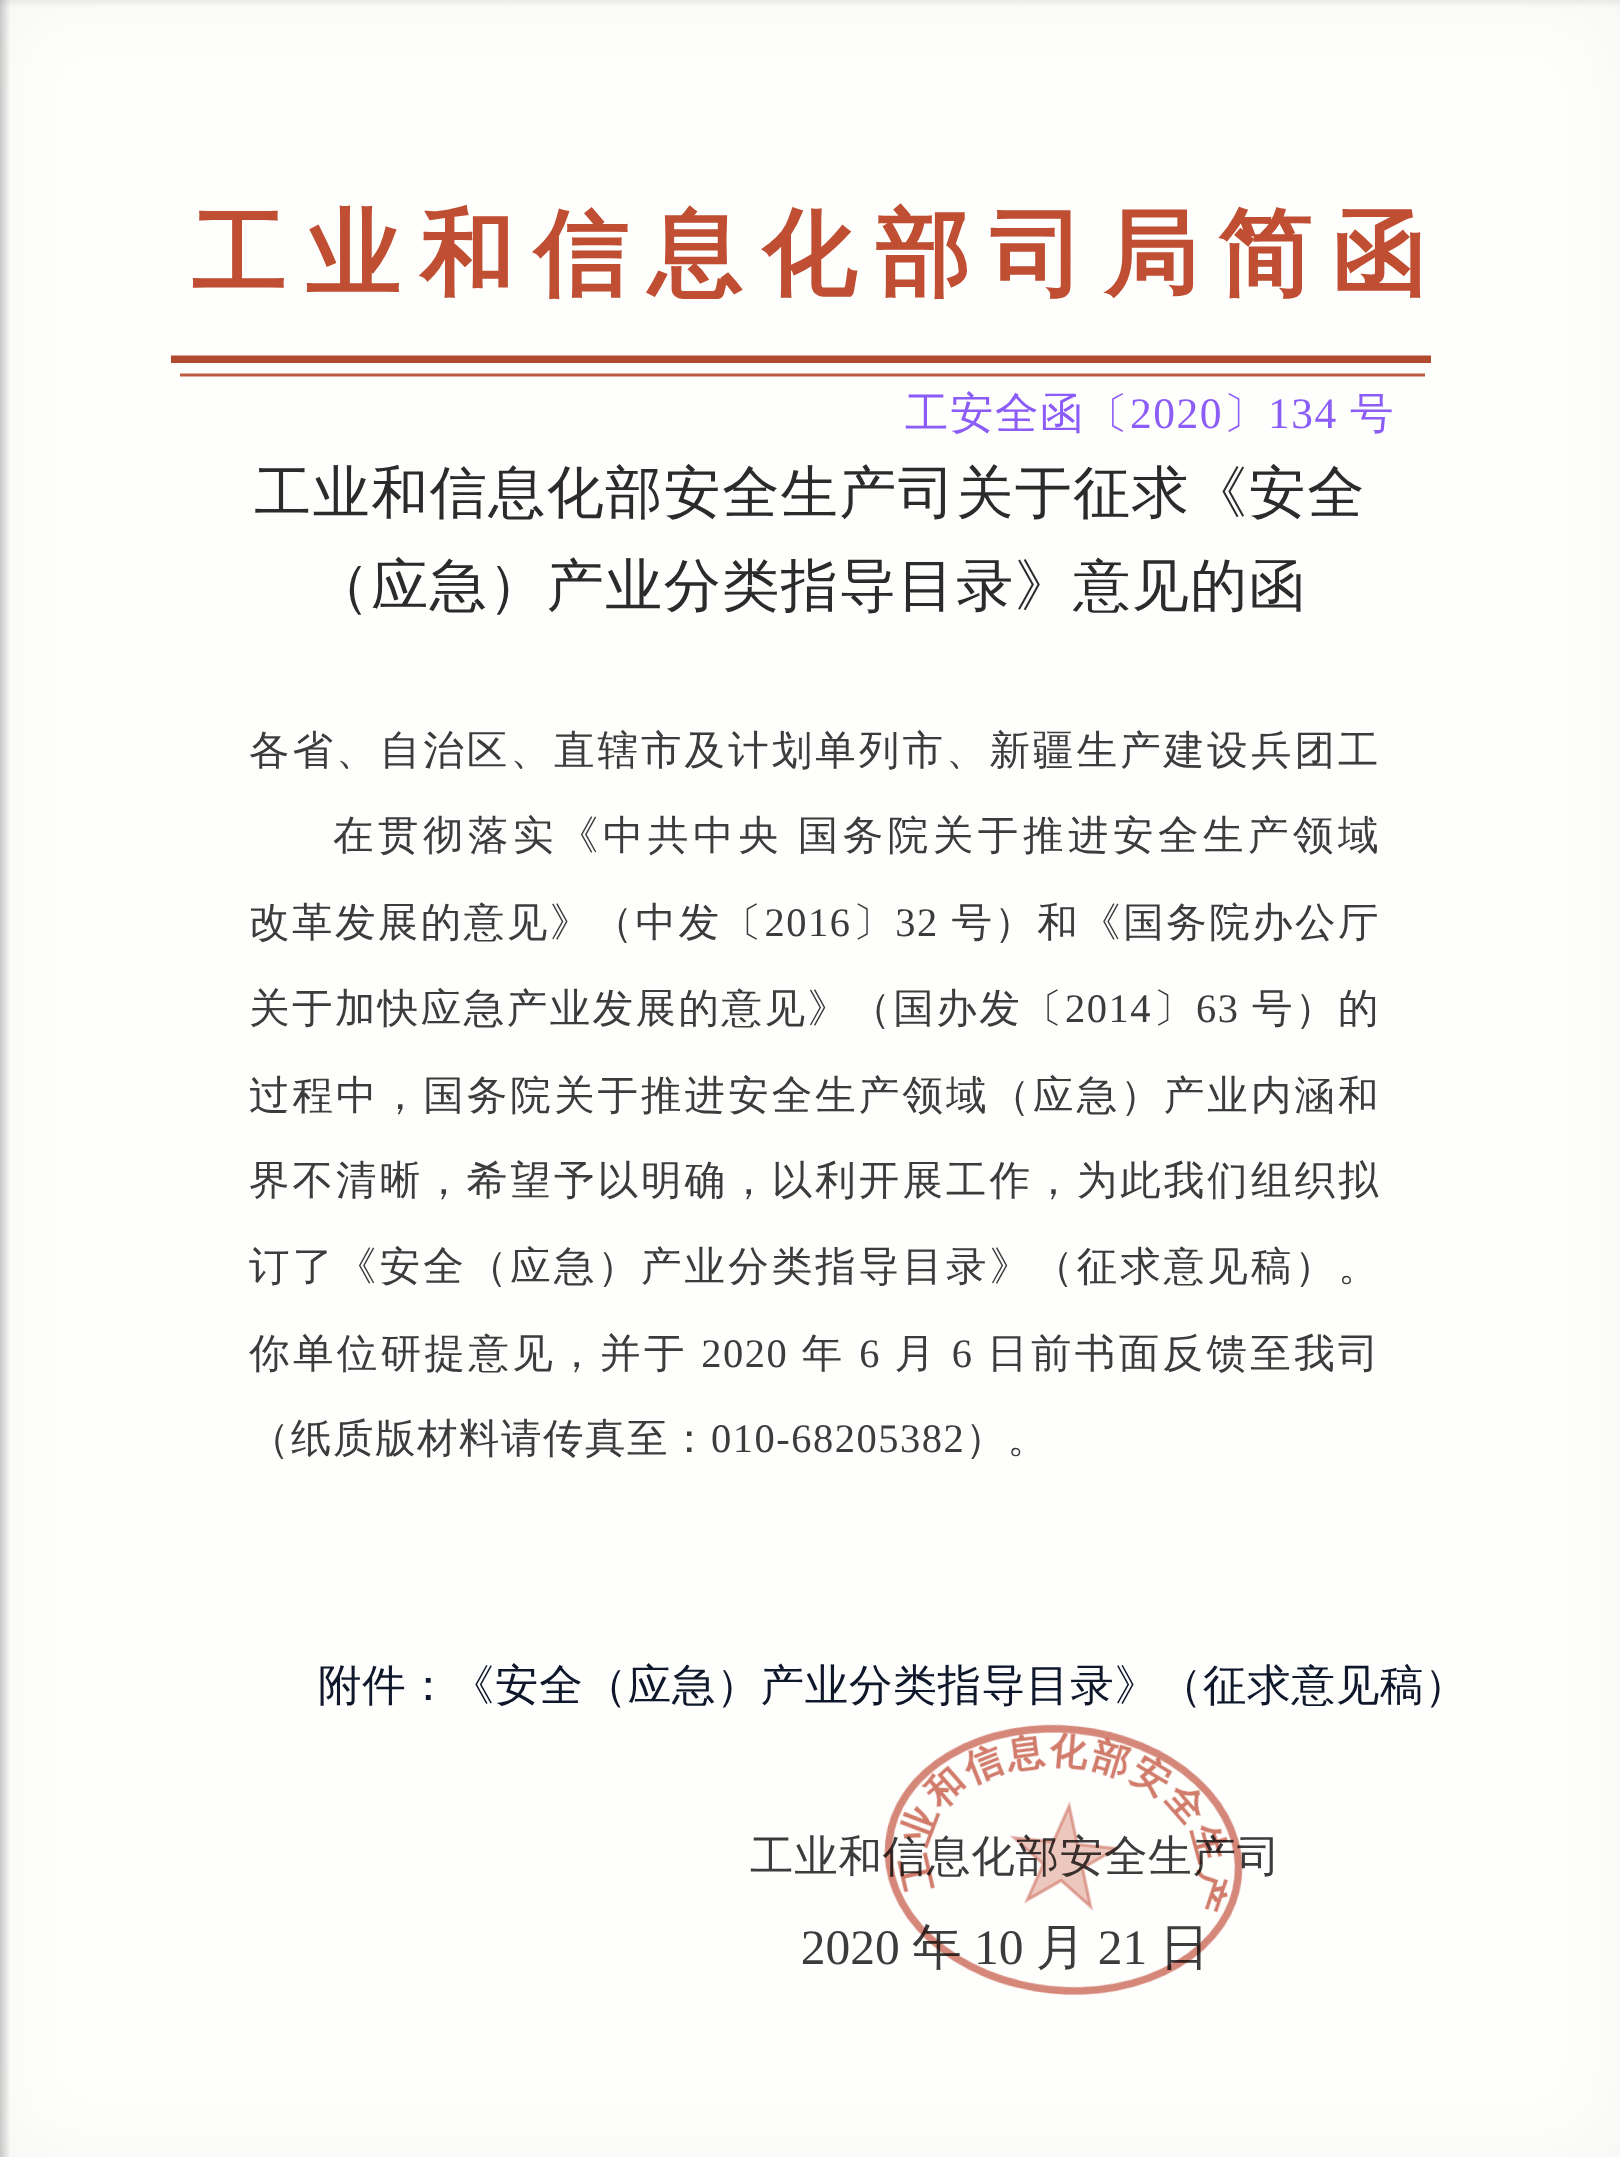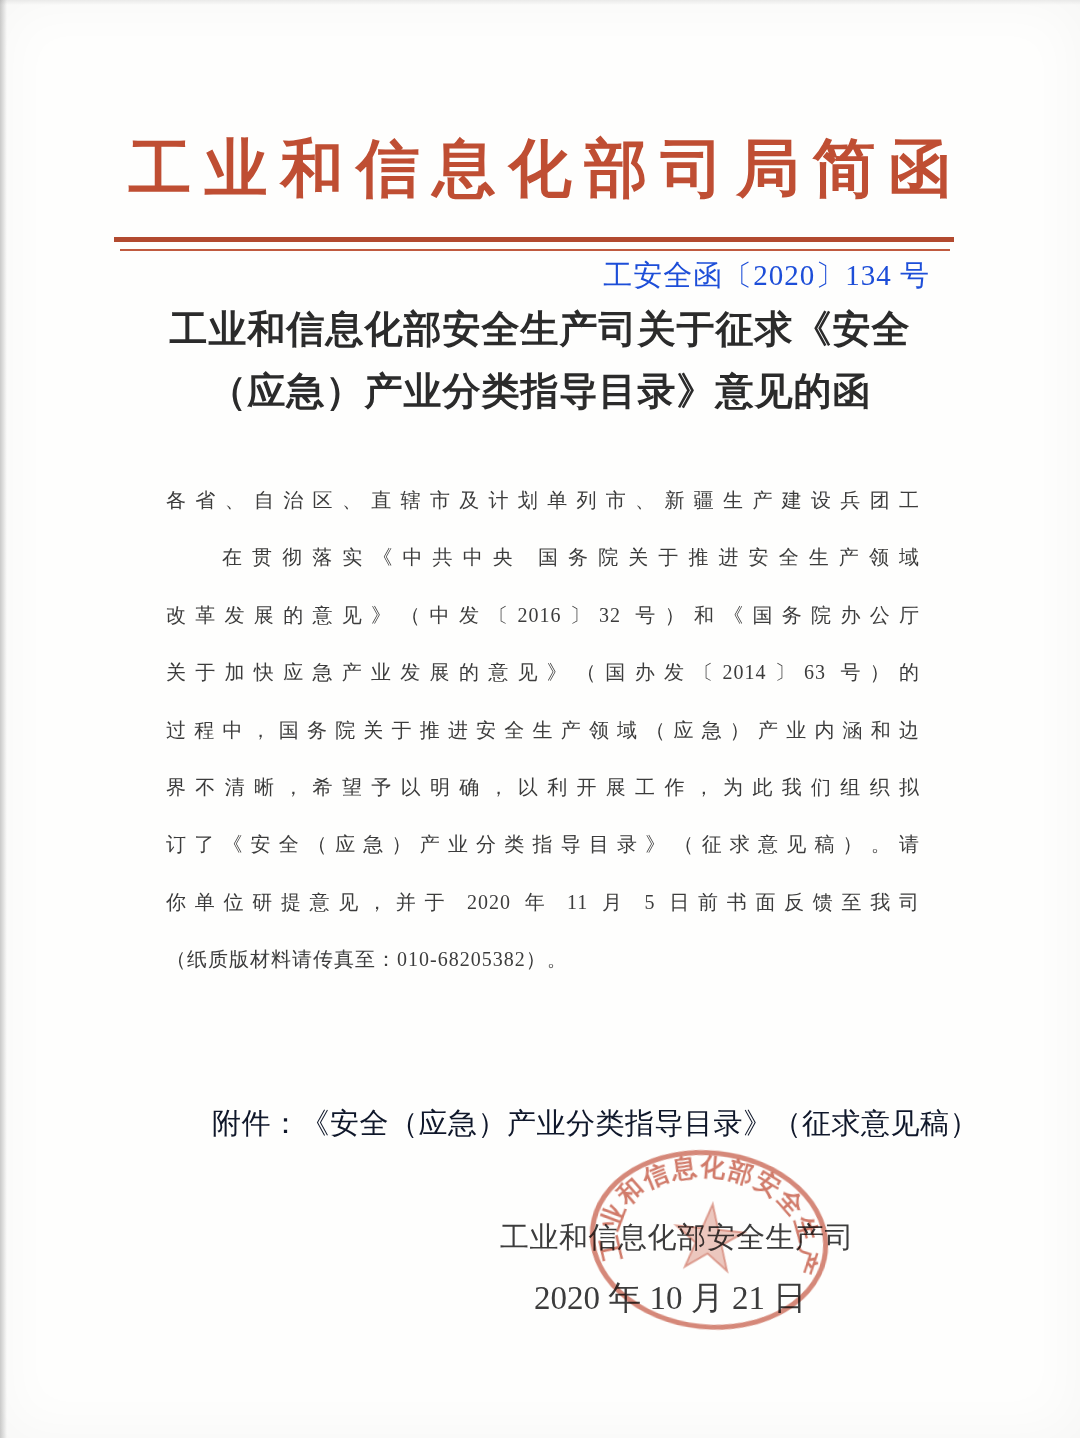--- a/index.html
+++ b/index.html
@@ -27,32 +27,32 @@
     text-align:center; white-space:nowrap;
     font-family:"Liberation Serif", serif;
     font-weight:bold; font-size:63px; letter-spacing:13px; padding-left:13px;
     box-sizing:border-box;
     color:#bf4e33;
   }
   .rule-thick { position:absolute; top:237px; left:114px; width:840px; height:5px; background:#b24a2f; }
   .rule-thin  { position:absolute; top:249px; left:120px; width:830px; height:2px; background:#c05a3f; }
   .doc-number {
     position:absolute; top:256px; right:150px;
-    font-size:29px; letter-spacing:1px; color:#1d4ed8; white-space:nowrap;
+    font-size:29px; letter-spacing:1px; color:#8b5cf6; white-space:nowrap;
   }
   .doc-title {
     position:absolute; top:298px; left:0; width:100%;
     text-align:center;
     font-family:"Liberation Sans", sans-serif;
-    font-weight:700; font-size:38px; line-height:62px; letter-spacing:1px;
+    font-weight:400; font-size:38px; line-height:62px; letter-spacing:1px;
     color:#2b2b2b; white-space:nowrap;
   }
   .body-block {
     position:absolute; top:472px; left:166px; width:754px;
-    font-size:20px; color:#3c3c3c;
+    font-size:27px; color:#3c3c3c;
   }
   .bl { height:57.4px; line-height:57.4px; white-space:nowrap; letter-spacing:1px; }
   .bl.fill {
     white-space:normal; overflow:hidden;
     text-align:justify; text-align-last:justify;
     text-justify:inter-ideograph;
   }
   .bl.indent { text-indent:56px; }
   .attachment {
     position:absolute; top:1104px; left:212px;
@@ -104,21 +104,21 @@
   </div>
 
   <div class="body-block">
     <div class="bl fill">各省、自治区、直辖市及计划单列市、新疆生产建设兵团工</div>
     <div class="bl fill indent">在贯彻落实《中共中央 国务院关于推进安全生产领域</div>
     <div class="bl fill">改革发展的意见》（中发〔2016〕32 号）和《国务院办公厅</div>
     <div class="bl fill">关于加快应急产业发展的意见》（国办发〔2014〕63 号）的</div>
     <div class="bl fill">过程中，国务院关于推进安全生产领域（应急）产业内涵和边</div>
     <div class="bl fill">界不清晰，希望予以明确，以利开展工作，为此我们组织拟</div>
     <div class="bl fill">订了《安全（应急）产业分类指导目录》（征求意见稿）。请</div>
-    <div class="bl fill">你单位研提意见，并于 2020 年 11 月 5 日前书面反馈至我司</div>
+    <div class="bl fill">你单位研提意见，并于 2020 年 6 月 6 日前书面反馈至我司</div>
     <div class="bl">（纸质版材料请传真至：010-68205382）。</div>
   </div>
 
   <div class="attachment">附件：《安全（应急）产业分类指导目录》（征求意见稿）</div>
 
   <div class="signer">工业和信息化部安全生产司</div>
   <div class="sign-date">2020 年 10 月 21 日</div>
 
   <svg class="seal" viewBox="0 0 270 220" xmlns="http://www.w3.org/2000/svg">
     <ellipse cx="134" cy="110" rx="117" ry="87" fill="none" stroke="rgba(196,83,61,0.78)" stroke-width="5"></ellipse>

